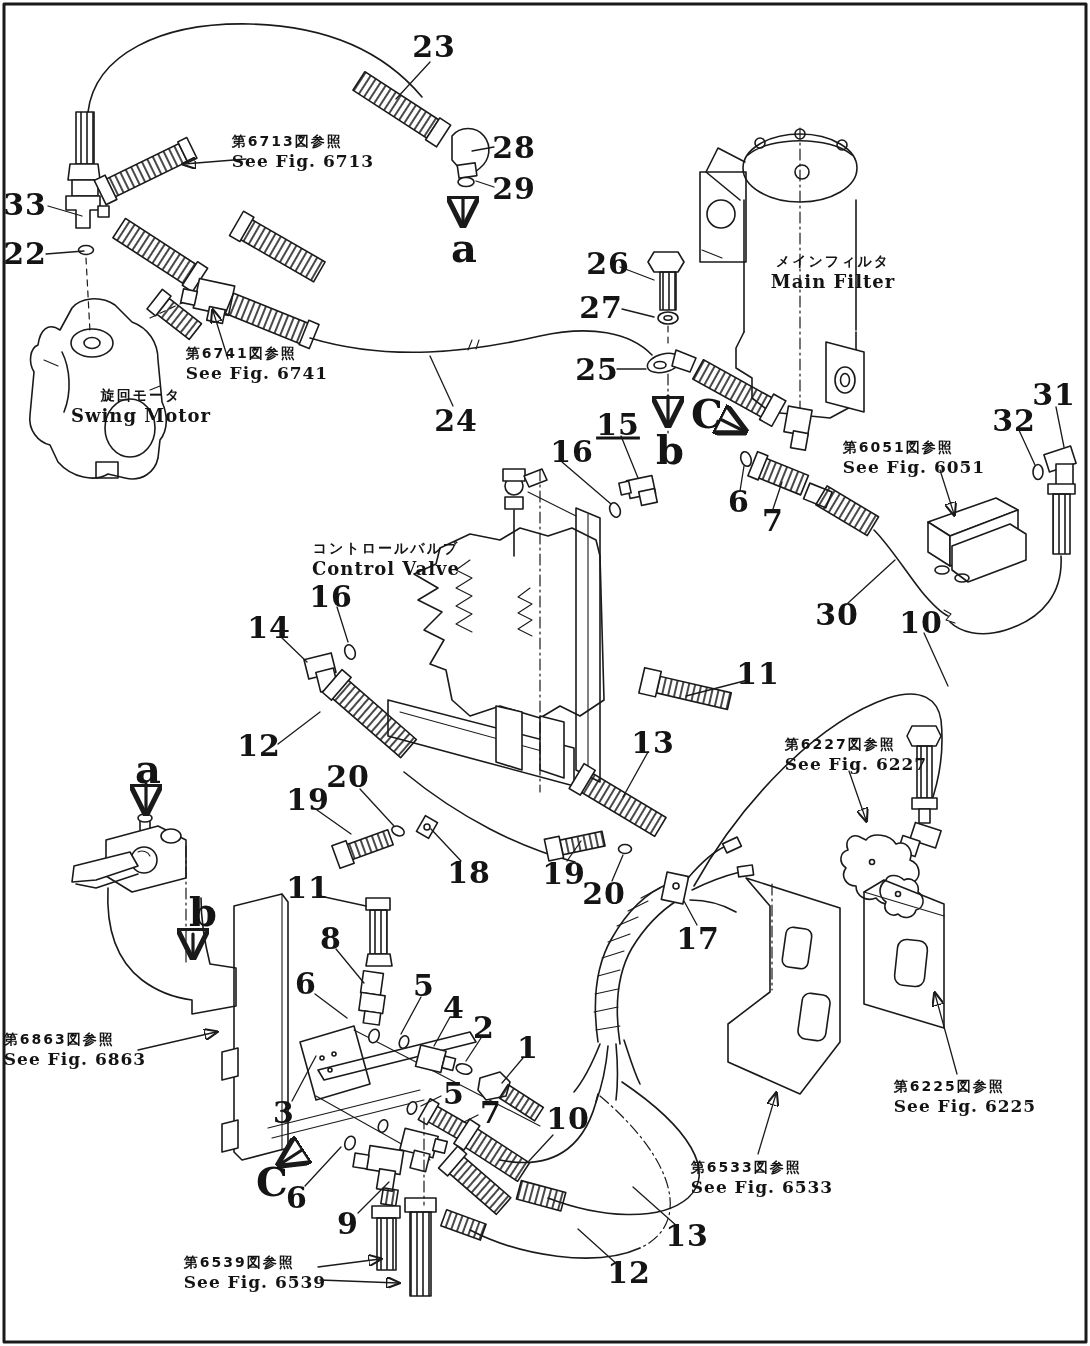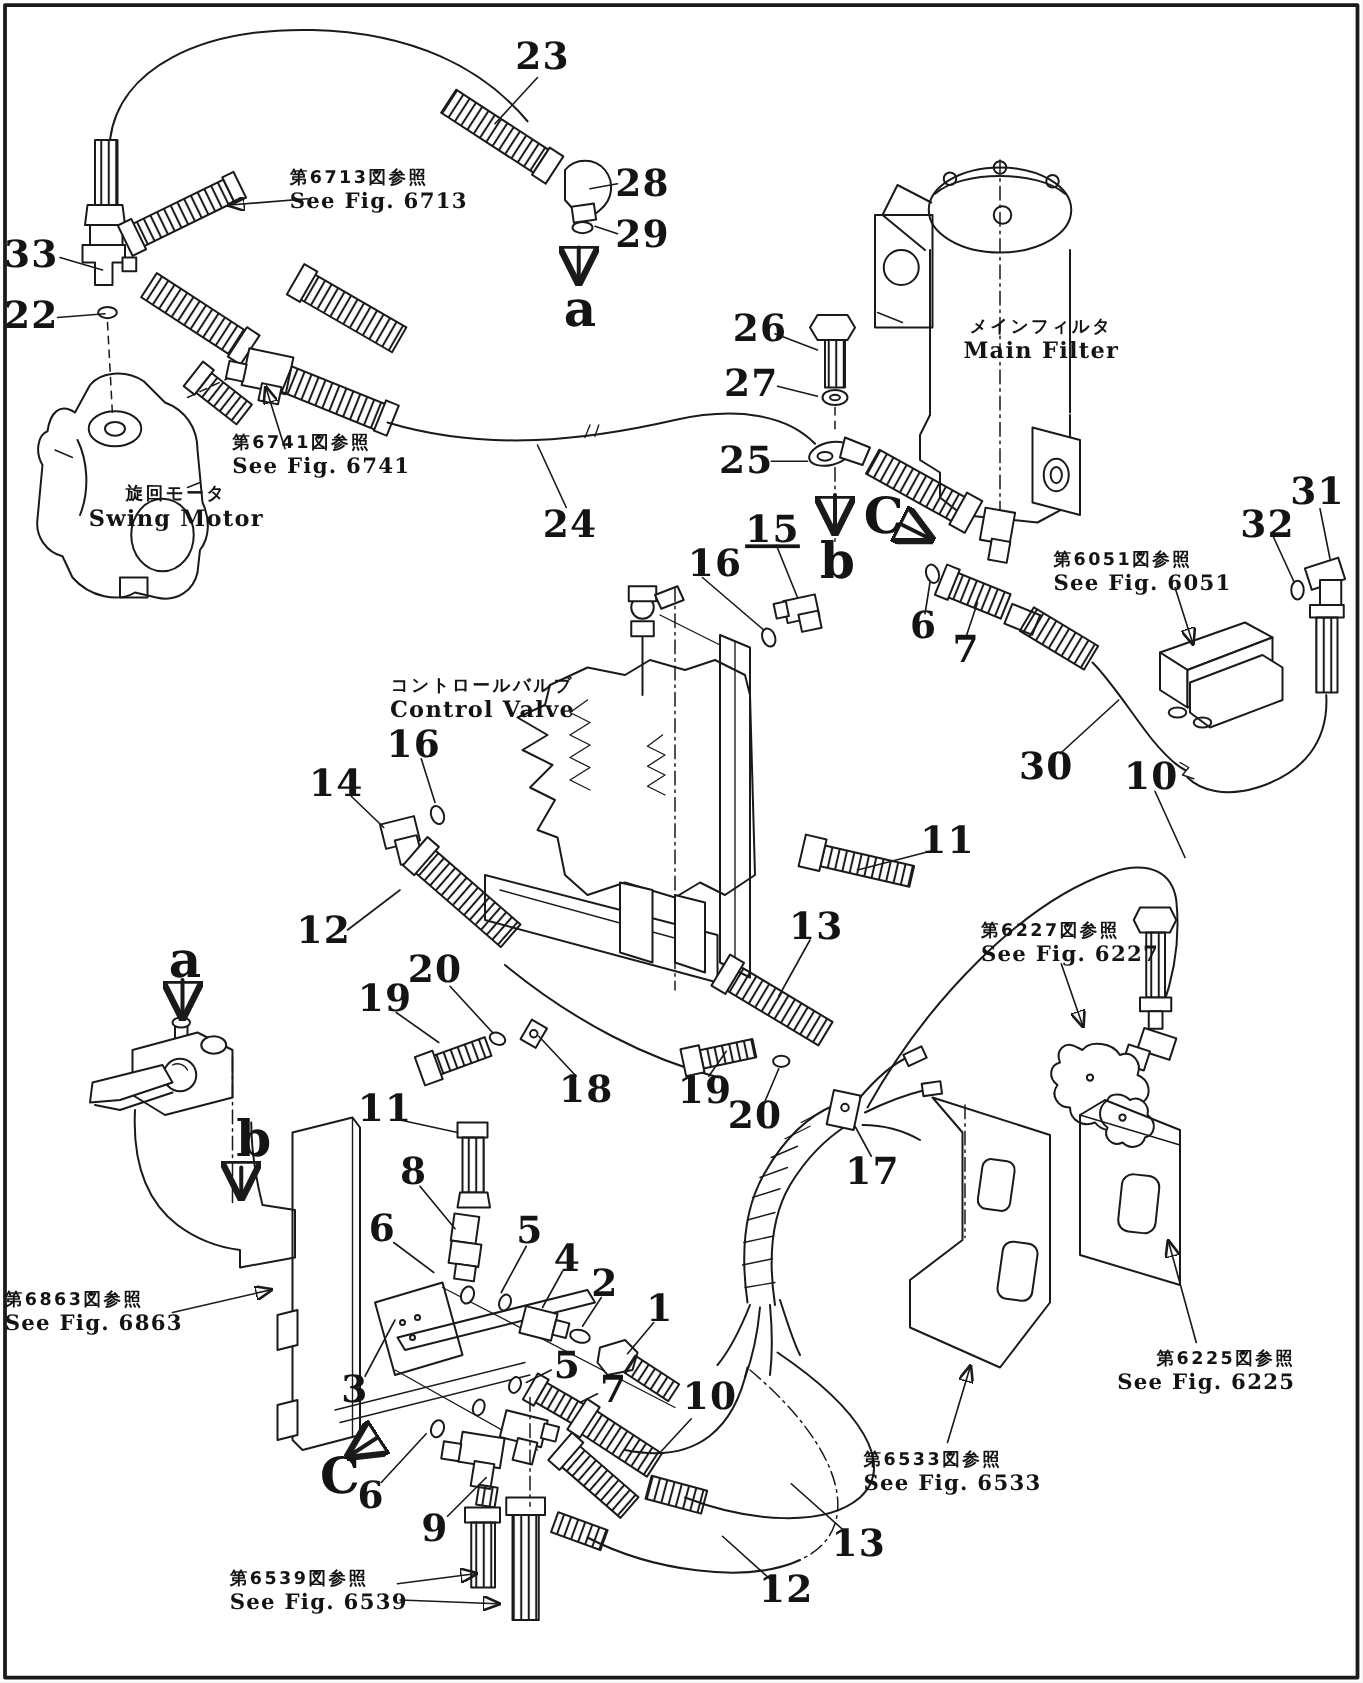--- a/index.html
+++ b/index.html
@@ -535,21 +535,21 @@
         <div class="en">See  Fig.  6863</div>
       </div>
       <div class="ref" style="left: 255px; top: 1273px;">
         <div class="jp">第6539図参照</div>
         <div class="en">See  Fig.  6539</div>
       </div>
       <div class="ref" style="left: 762px; top: 1178px;">
         <div class="jp">第6533図参照</div>
         <div class="en">See  Fig.  6533</div>
       </div>
-      <div class="ref" style="left: 965px; top: 1097px; text-align: right;">
+      <div class="ref" style="left: 965px; top: 1097px;">
         <div class="jp">第6225図参照</div>
         <div class="en">See  Fig.  6225</div>
       </div>
       <div class="comp" style="left: 141px; top: 406px;">
         <div class="jp">旋回モータ</div>
         <div class="en">Swing  Motor</div>
       </div>
       <div class="comp" style="left: 833px; top: 272px;">
         <div class="jp">メインフィルタ</div>
         <div class="en">Main  Filter</div>

